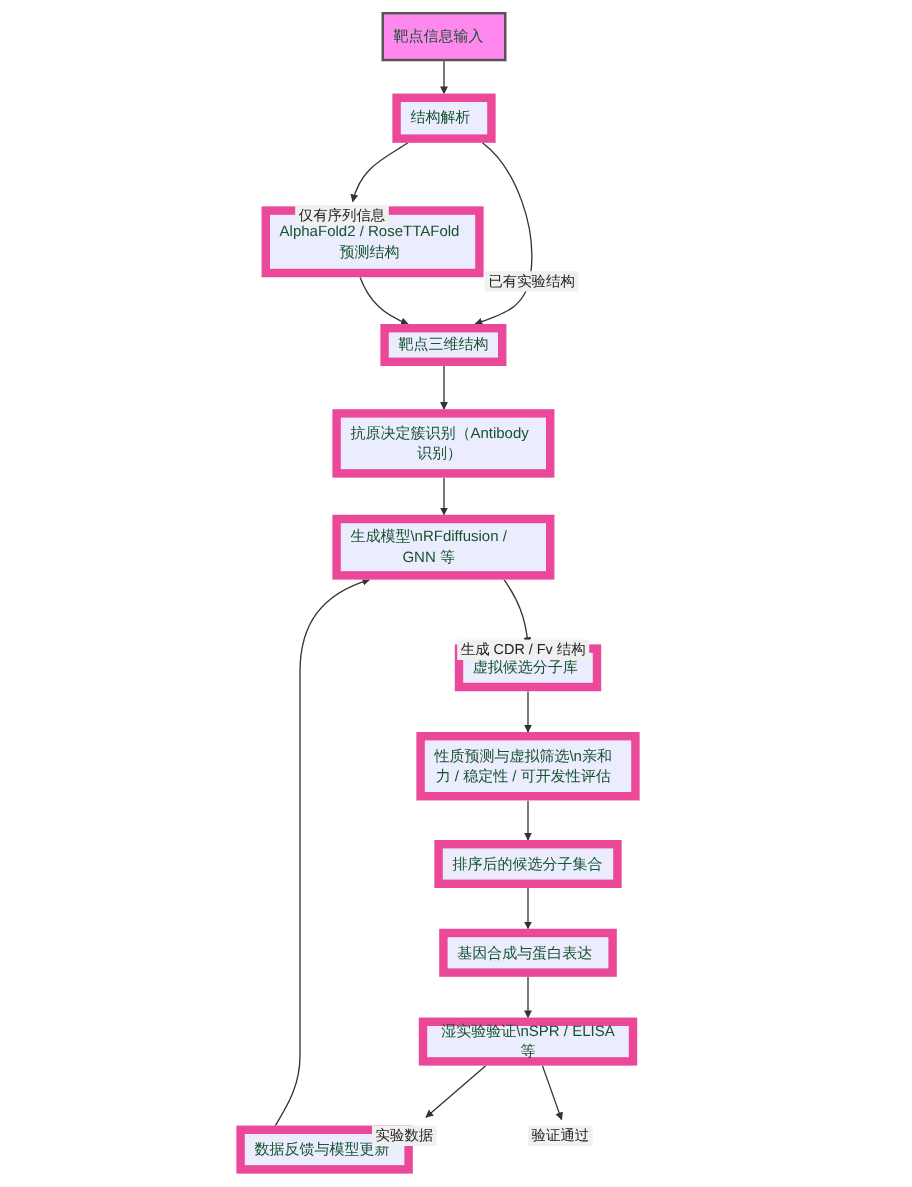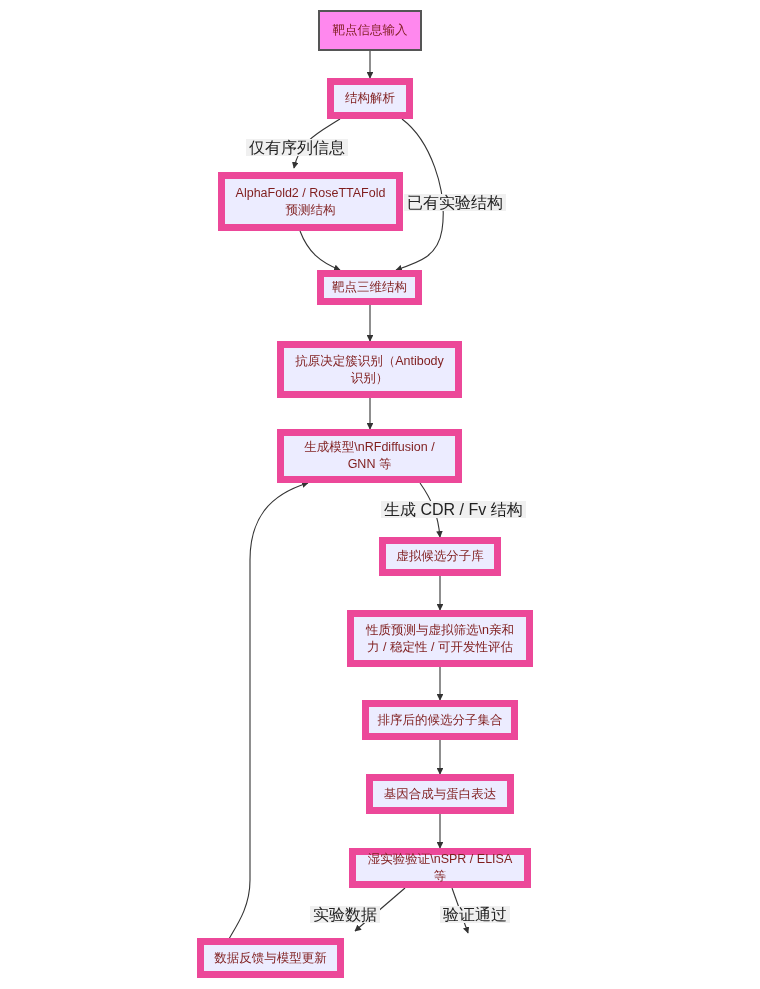--- a/index.html
+++ b/index.html
@@ -27,52 +27,52 @@
     top: 0;
     width: 760px;
     height: 989px;
     pointer-events: none;
   }
   .node {
     position: absolute;
     box-sizing: border-box;
     display: flex;
     align-items: center;
-    justify-content: center;
     text-align: center;
     font-size: 12.5px;
     line-height: 17px;
-    color: #7f1d1d;
+    color: #14532d;
     padding: 4px 8px;
   }
   .node-process {
     background: #ececff;
     border: 7px solid #ec4899;
   }
   .node-start {
     background: #ff88ee;
     border: 2px solid #555555;
   }
   .node-end {
     background: #7bed7b;
     border: 2px solid #444444;
   }
   .node-label {
     display: block;
     white-space: pre-line;
   }
   .edge-label {
     position: absolute;
-    font-size: 16px;
+    font-size: 12px;
     line-height: 15px;
     color: #222222;
     background: #f0f0f0;
     padding: 1px 3px;
     white-space: nowrap;
     box-sizing: border-box;
+    margin-top: 32px;
   }
 </style>
 </head>
 <body>
 
 <div id="flow-canvas">
 
   <svg class="edge-layer" viewBox="0 0 760 989">
     <defs>
       <marker id="arrow" viewBox="0 0 10 10" refX="9" refY="5" markerWidth="6" markerHeight="6" orient="auto-start-reverse">

